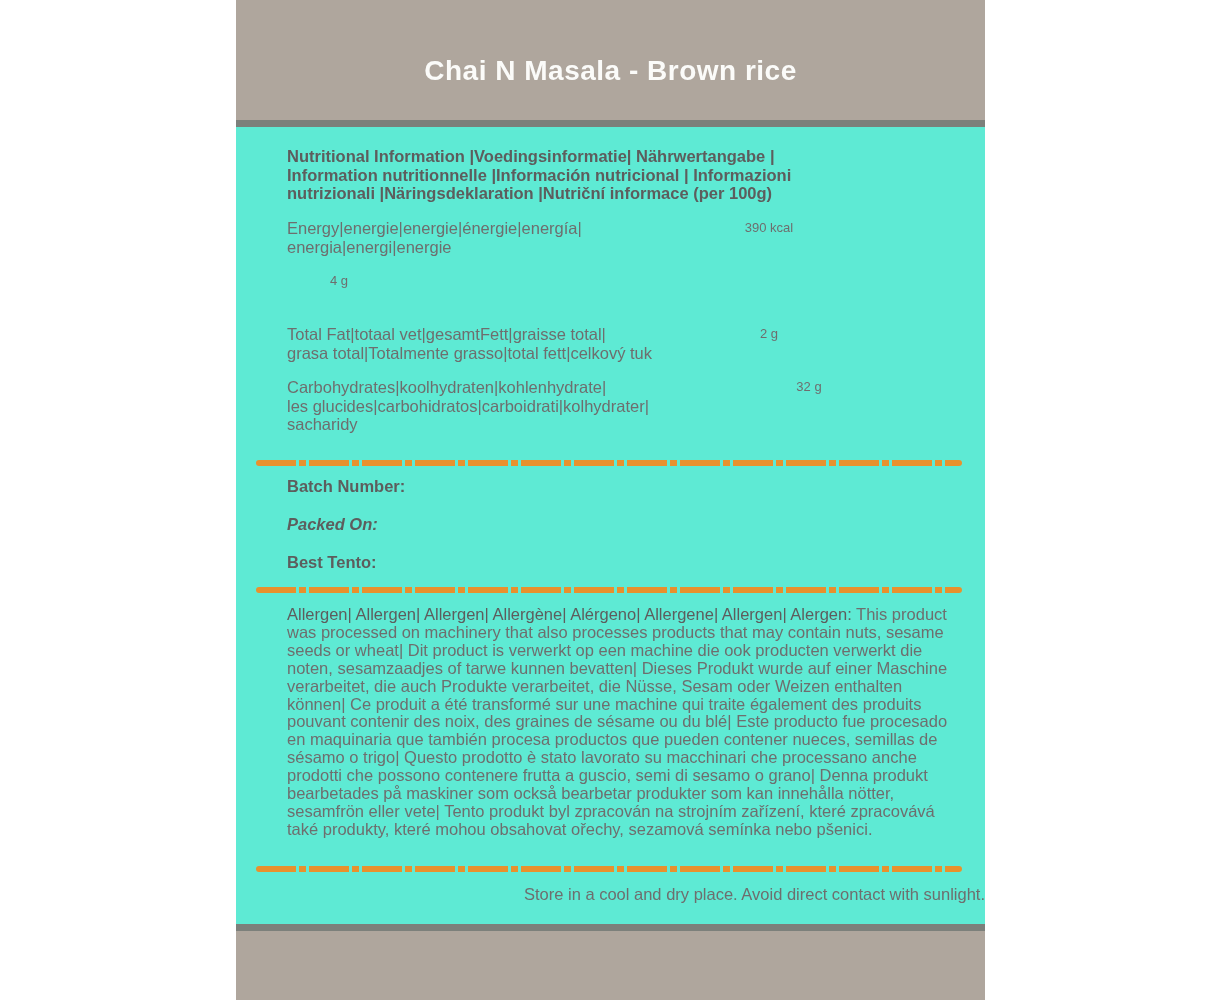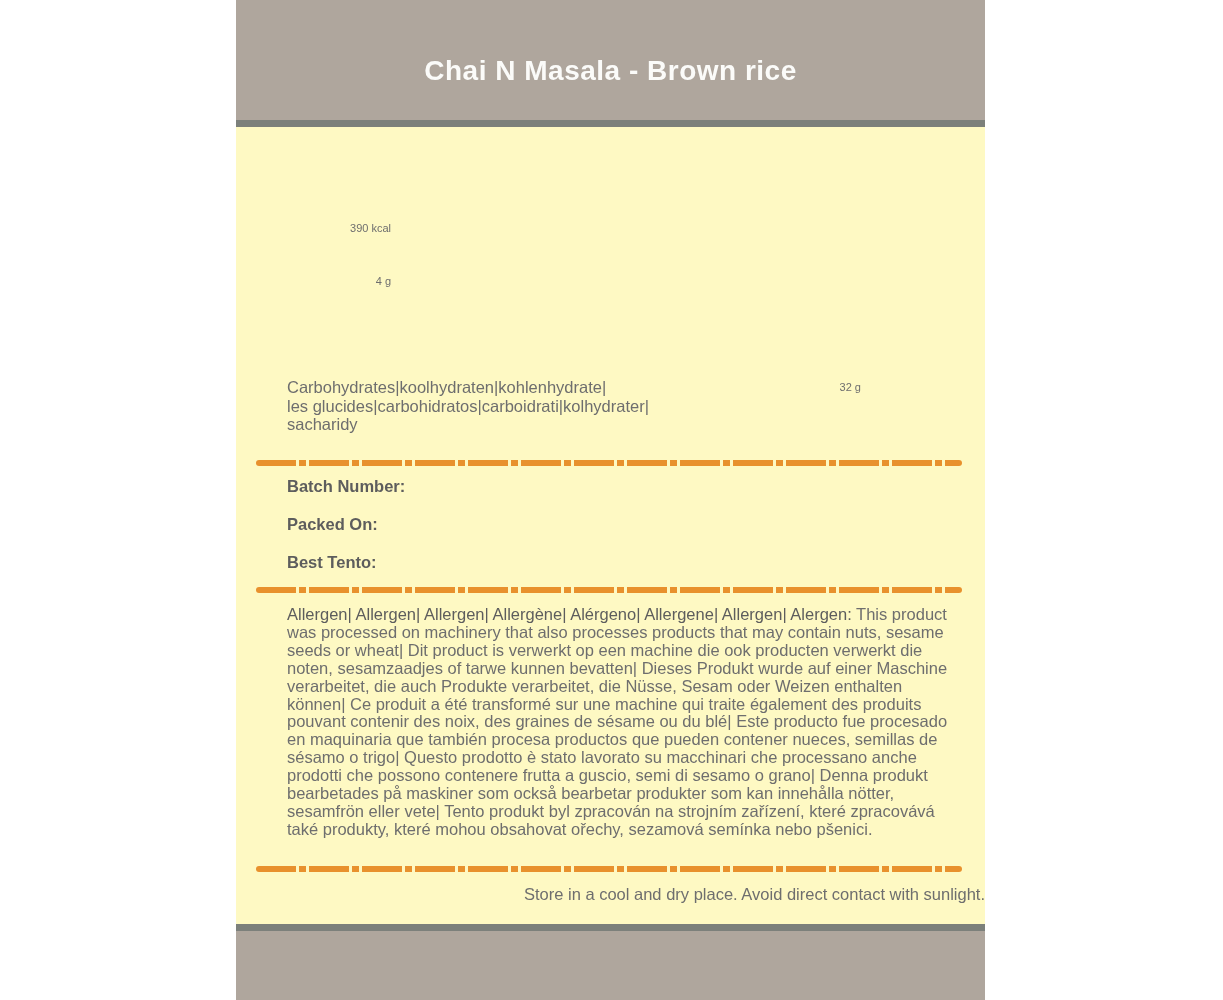--- a/index.html
+++ b/index.html
@@ -14,21 +14,21 @@
     height: 1000px;
     background: #ffffff;
     overflow: hidden;
   }
   .label-sheet {
     position: absolute;
     left: 236px;
     top: 0;
     width: 749px;
     height: 1000px;
-    background: #fef9c3;
+    background: #5eead4;
   }
   .band {
     position: absolute;
     left: 0;
     width: 100%;
     background: #afa69d;
   }
   .band.top { top: 0; height: 120px; }
   .band.bottom { top: 931px; height: 69px; }
   .rule {
@@ -71,22 +71,22 @@
   }
   .nrow .names {
     width: 430px;
     font-size: 16.5px;
     line-height: 18.7px;
     color: #6e6e6e;
     white-space: pre-line;
   }
   .nrow .value {
     width: 104px;
-    text-align: right;
-    font-size: 11px;
+    text-align: center;
+    font-size: 13px;
     line-height: 18.7px;
     color: #6e6e6e;
   }
   .row-energy  { top: 219px; }
   .row-protein { top: 272px; }
   .row-fat     { top: 325px; }
   .row-carbs   { top: 378px; gap: 40px; }
   .divider {
     position: absolute;
     left: 20px;
@@ -105,21 +105,21 @@
   .divider.d2 { top: 587px; }
   .divider.d3 { top: 866px; }
   .field-label {
     position: absolute;
     left: 51px;
     font-size: 16.5px;
     font-weight: bold;
     color: #5d5d5d;
   }
   .field-batch  { top: 477px; }
-  .field-packed { top: 515px; }
+  .field-packed { top: 515px; font-style: italic; }
   .field-best   { top: 553px; }
   .allergen-block {
     position: absolute;
     left: 51px;
     top: 606px;
     width: 662px;
     font-size: 16.5px;
     line-height: 17.9px;
     color: #6e6e6e;
     text-align: left;
@@ -142,29 +142,39 @@
 <body>
 
 <div class="canvas">
   <div class="label-sheet">
 
     <div class="band top">
       <div class="product-title">Chai N Masala - Brown rice</div>
     </div>
     <div class="rule top"></div>
 
+    <div class="nutrition-heading">Nutritional Information |Voedingsinformatie| Nährwertangabe |
+Information nutritionnelle |Información nutricional | Informazioni
+nutrizionali |Näringsdeklaration |Nutriční informace (per 100g)</div>
 
     <div class="nrow row-energy">
+      <div class="names">Energy|energie|energie|énergie|energía|
+energia|energi|energie</div>
       <div class="value">390 kcal</div>
     </div>
 
     <div class="nrow row-protein">
       <div class="value">4 g</div>
     </div>
 
+    <div class="nrow row-fat">
+      <div class="names">Total Fat|totaal vet|gesamtFett|graisse total|
+grasa total|Totalmente grasso|total fett|celkový tuk</div>
+      <div class="value">2 g</div>
+    </div>
 
     <div class="nrow row-carbs">
       <div class="names">Carbohydrates|koolhydraten|kohlenhydrate|
 les glucides|carbohidratos|carboidrati|kolhydrater|
 sacharidy</div>
       <div class="value">32 g</div>
     </div>
 
     <div class="divider d1"></div>
 

